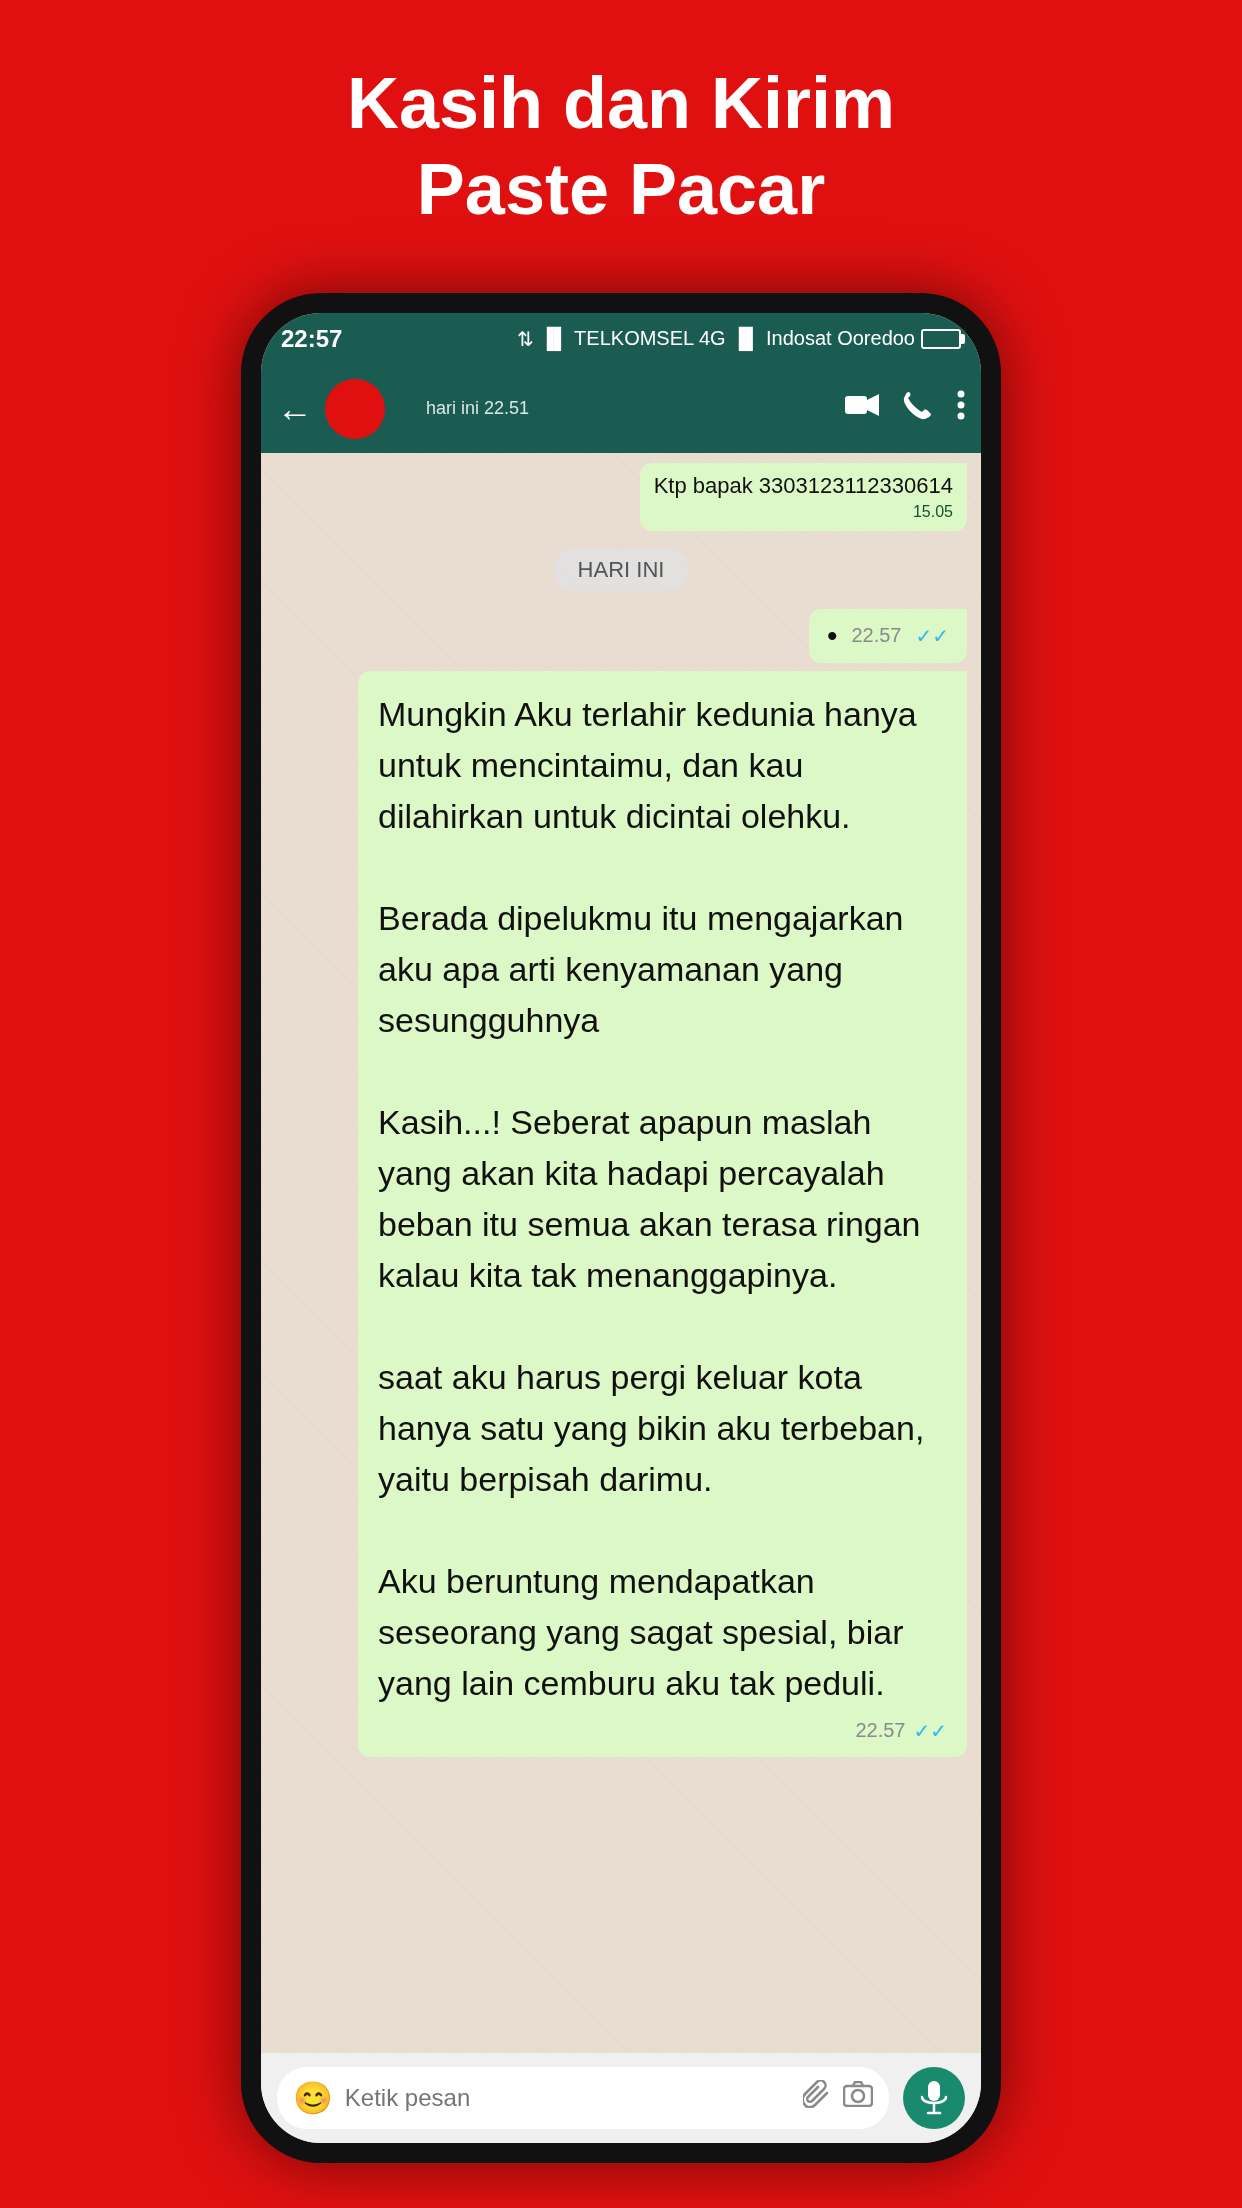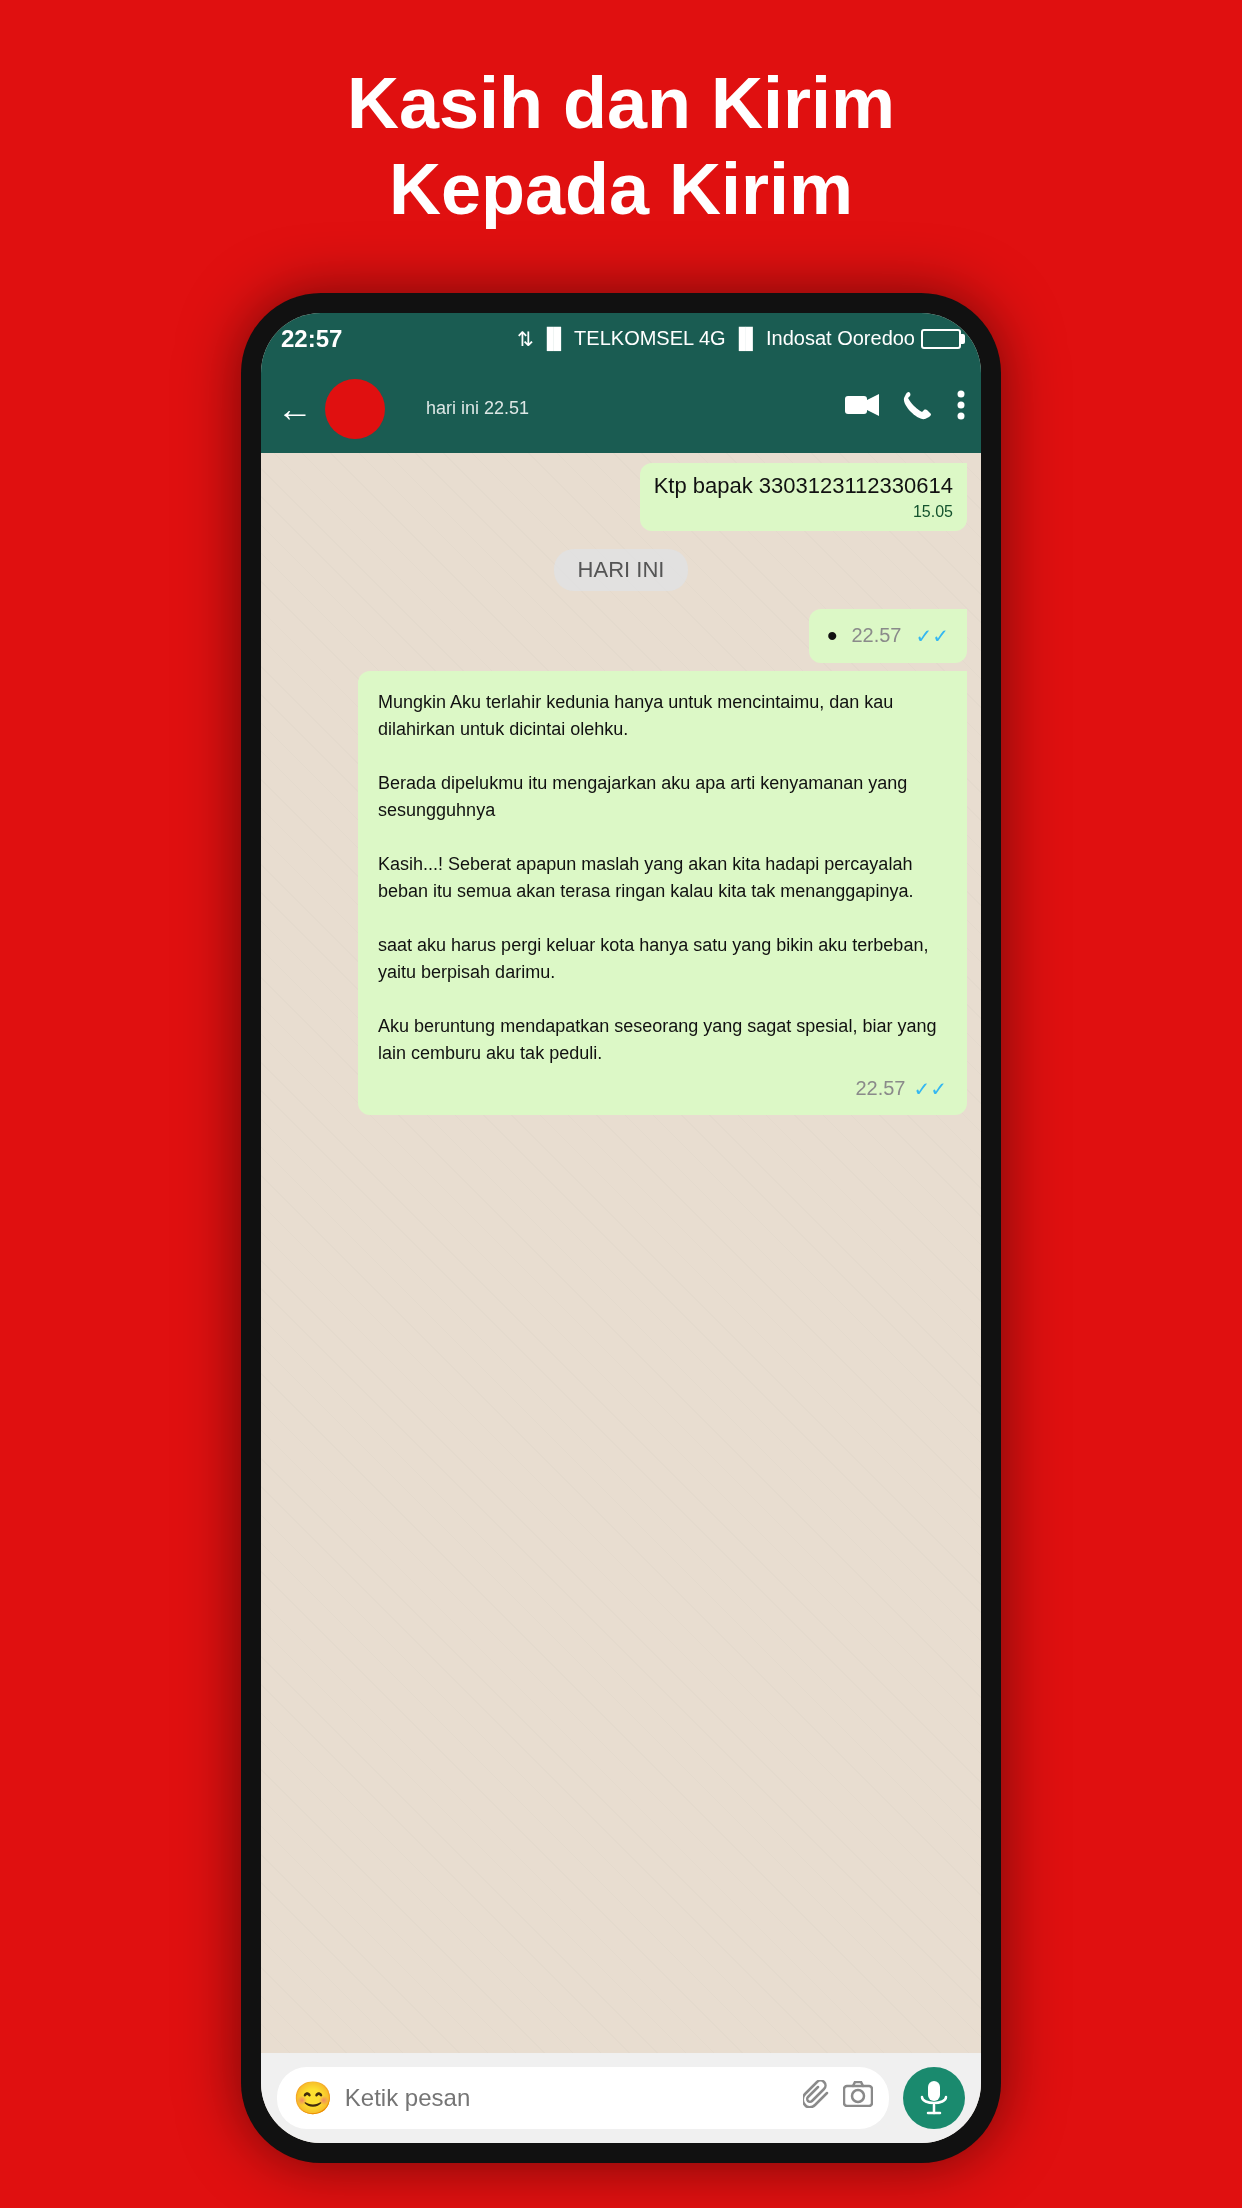--- a/index.html
+++ b/index.html
@@ -251,21 +251,21 @@
     }
 
     .main-msg-bubble {
       background: #dcf8c6;
       border-radius: 12px 0 12px 12px;
       padding: 18px 20px 14px;
       max-width: 88%;
     }
 
     .main-msg-text {
-      font-size: 18px;
+      font-size: 34px;
       color: #111;
       line-height: 1.5;
       white-space: pre-line;
     }
 
     .main-msg-footer {
       display: flex;
       justify-content: flex-end;
       align-items: center;
       gap: 8px;
@@ -337,21 +337,21 @@
       font-size: 28px;
       cursor: pointer;
       flex-shrink: 0;
     }
   </style>
 </head>
 <body>
 
 <div class="page-title">
   <span>Kasih dan Kirim</span><br>
-  <span>Kepada Kirim</span>
+  <span>Paste Pacar</span>
 </div>
 
 <div class="phone-wrapper">
   <div class="phone-screen">
 
     <div class="status-bar">
       <span class="status-time">22:57</span>
       <div class="status-right">
         <span>⇅</span>
         <span>▐▌</span>

